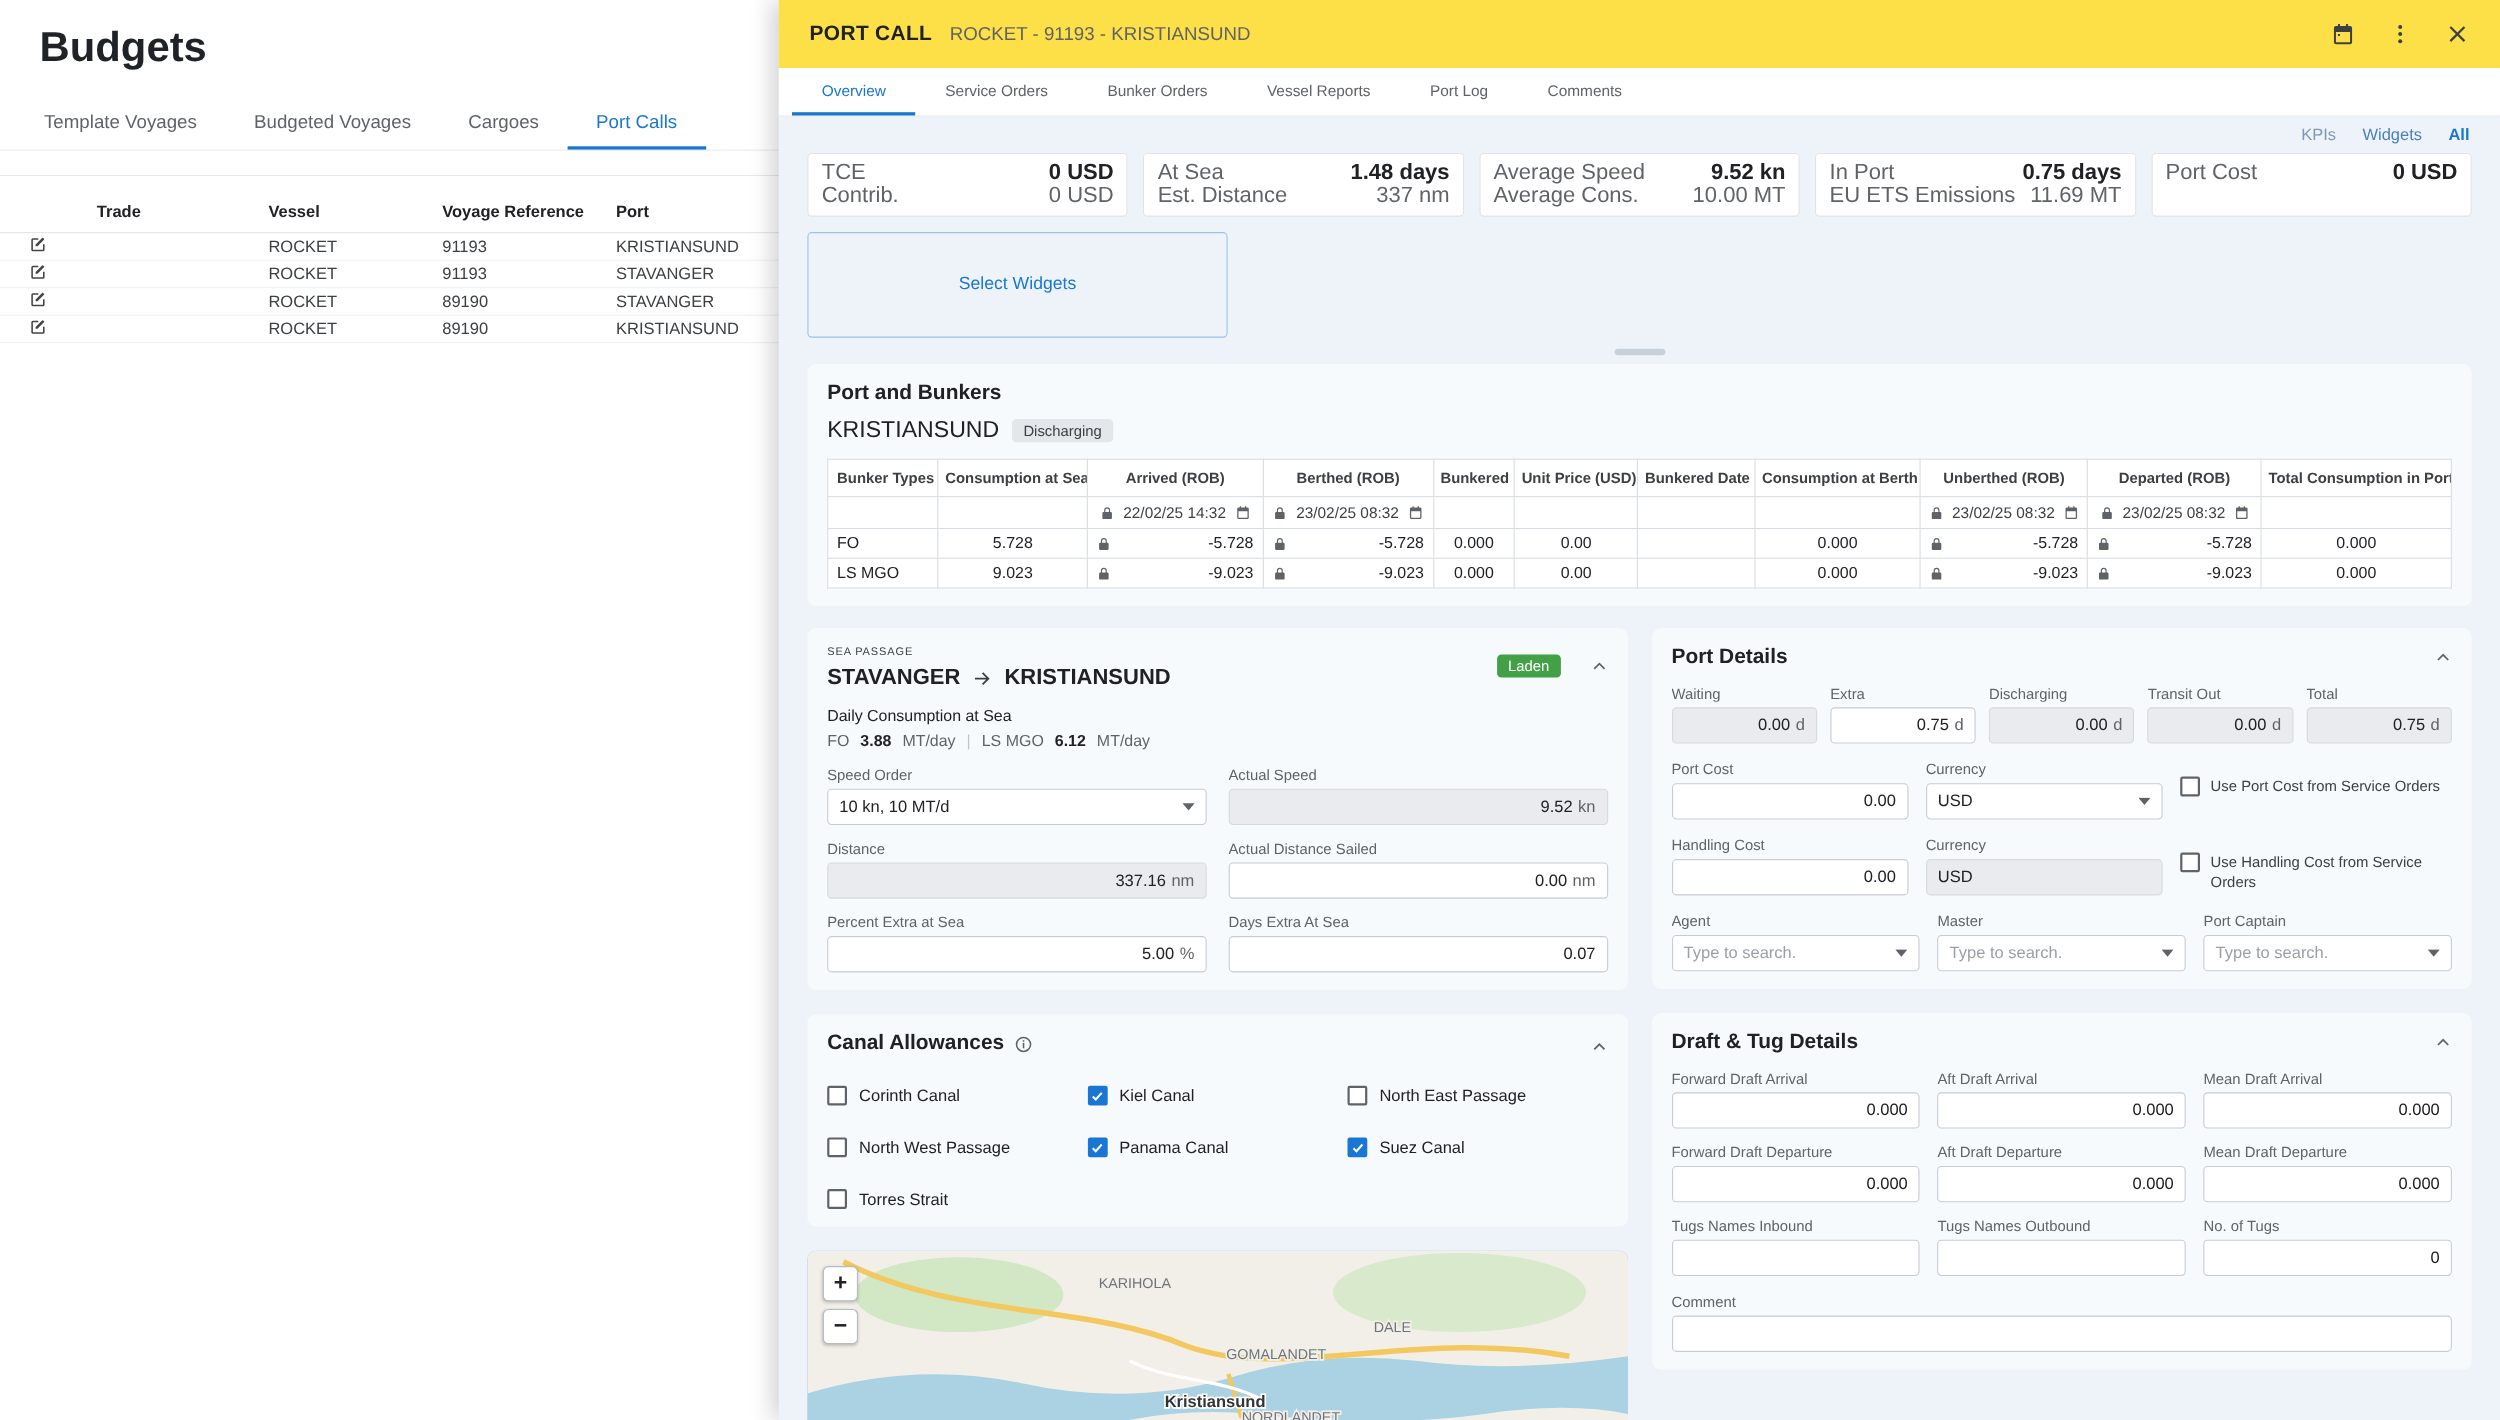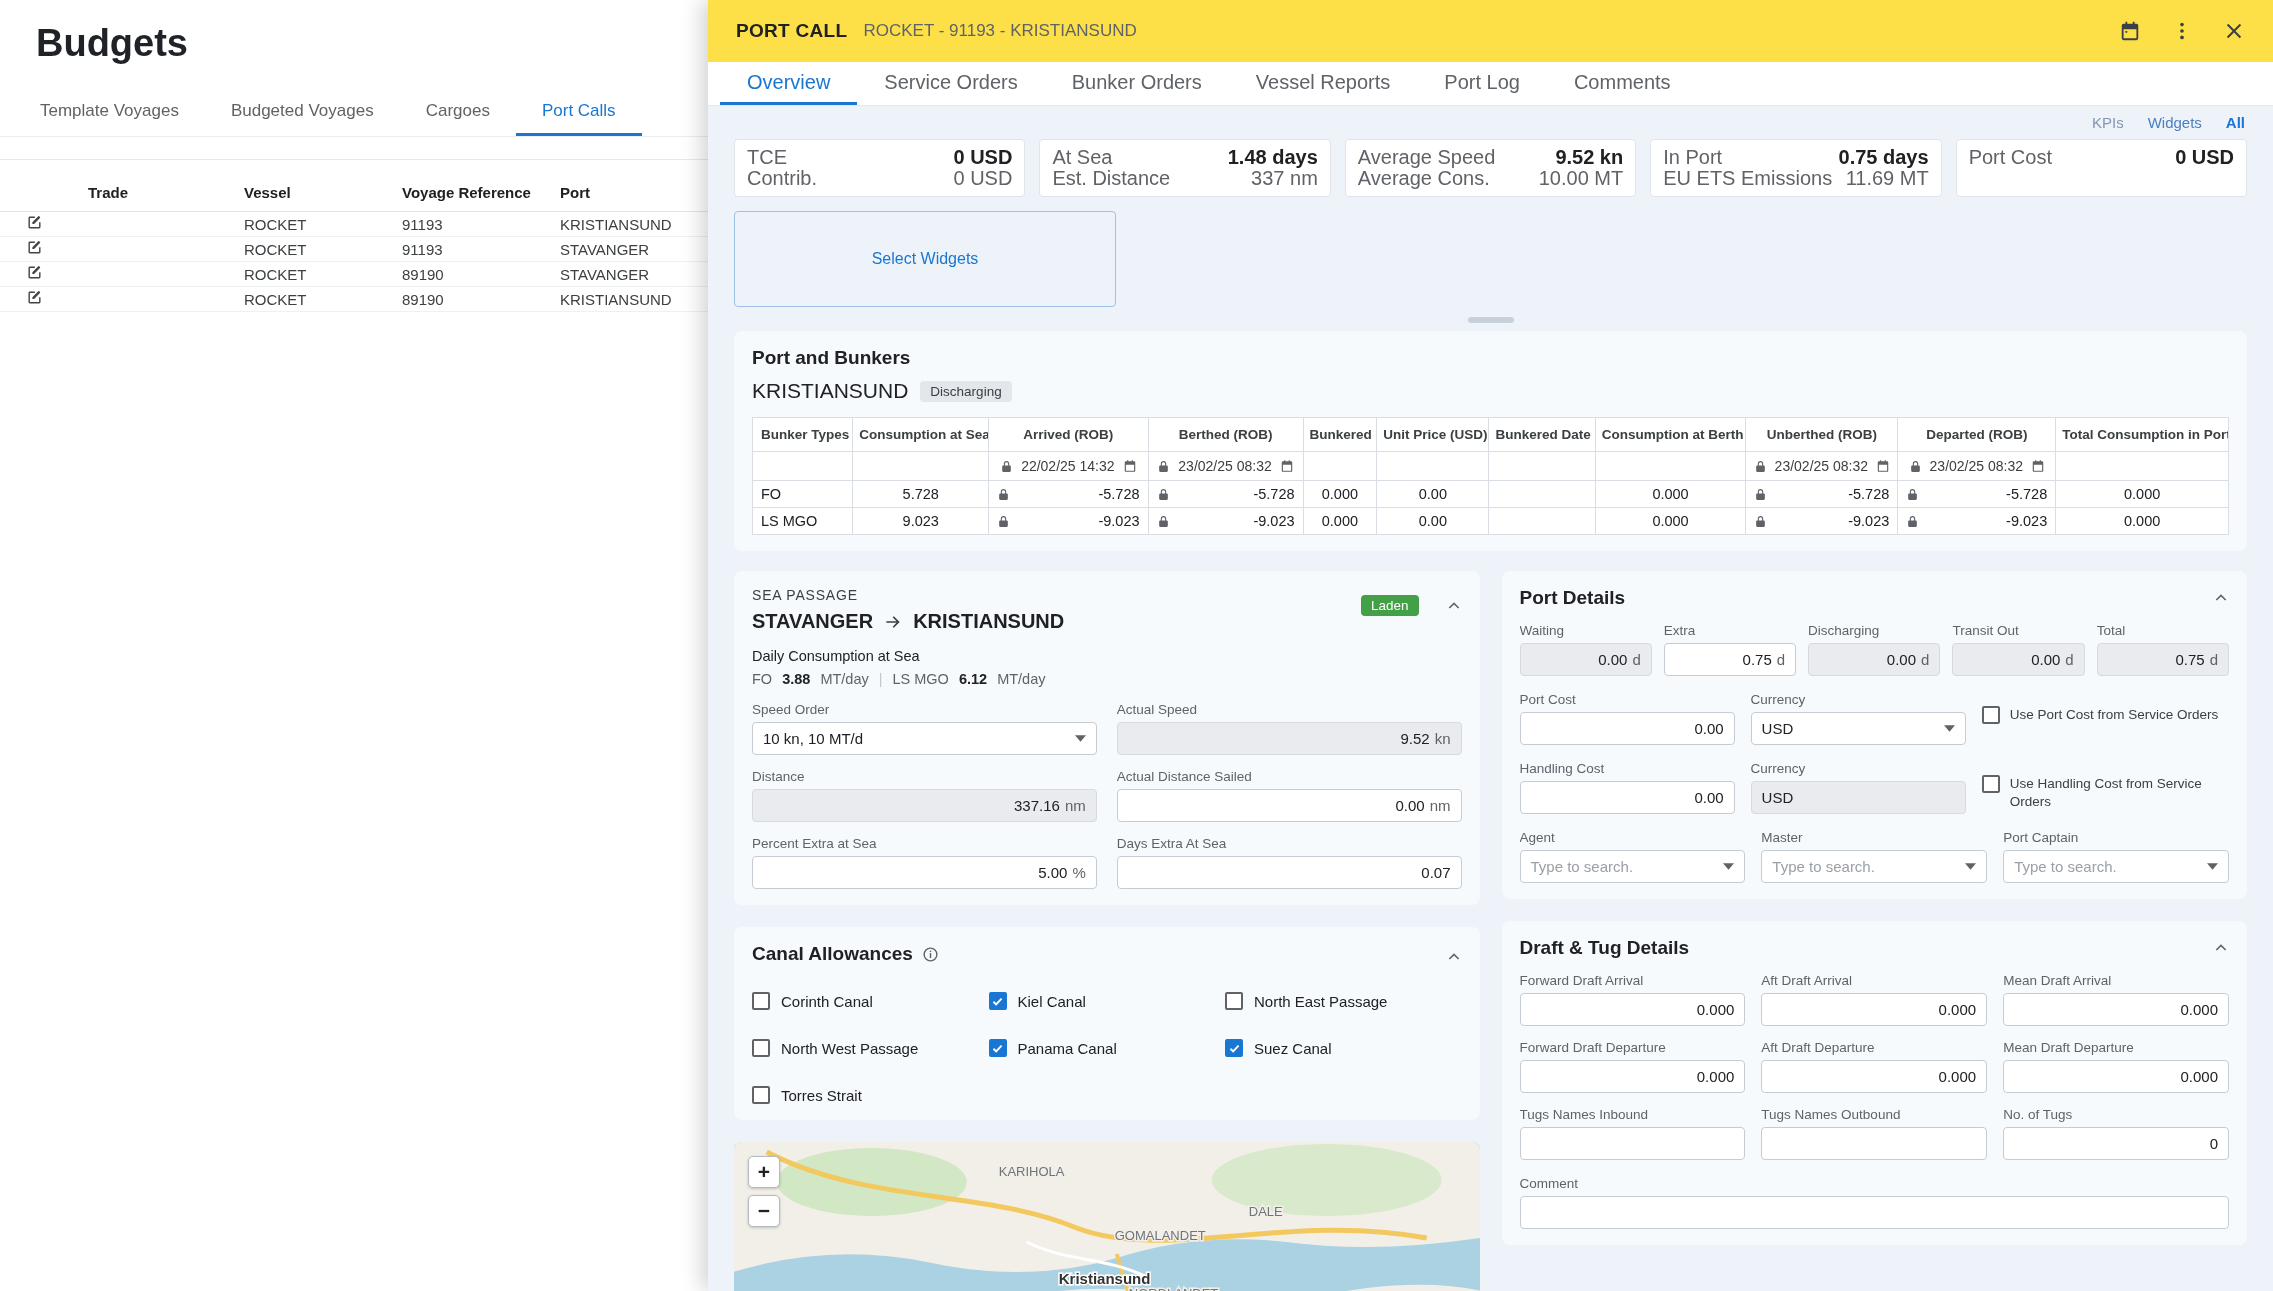--- a/index.html
+++ b/index.html
@@ -31,21 +31,21 @@
   .editicon{display:inline-flex}
 
   
   .panel{position:absolute;left:708px;top:0;right:0;bottom:0;background:var(--panel-bg);
     box-shadow:-6px 0 20px rgba(0,0,0,.18);display:flex;flex-direction:column}
   .ph-row1{height:62px;background:#fde047;display:flex;align-items:center;padding:0 28px}
   .ph-title{font-size:19px;font-weight:700;letter-spacing:.3px}
   .ph-sub{font-size:17px;color:#5f6368;margin-left:16px}
   .ph-icons{margin-left:auto;display:flex;align-items:center;gap:30px}
   .ph-tabs{height:44px;background:#fff;display:flex;align-items:stretch;padding:0 12px;border-bottom:1px solid #e4e7ea}
-  .ptab{display:flex;align-items:center;padding:0 27px;font-size:20px;color:#5f6368;border-bottom:3px solid transparent;white-space:nowrap}
+  .ptab{display:flex;align-items:center;padding:0 27px;font-size:14px;color:#5f6368;border-bottom:3px solid transparent;white-space:nowrap}
   .ptab.active{color:var(--accent);border-bottom-color:var(--accent);font-weight:500}
   .panel-content{flex:1;overflow:hidden;padding:6px 26px 0}
 
   .view-links{display:flex;justify-content:flex-end;gap:24px;font-size:15px;padding:2px 2px 8px}
   .vl-kpis{color:#8296b5}.vl-widgets{color:#4a7fc1}.vl-all{color:var(--accent);font-weight:600}
 
   .kpi-row{display:flex;gap:14px}
   .kpi-card{flex:1;background:#fff;border:1px solid #e0e4e9;border-radius:4px;padding:7px 12px;min-width:0}
   .kpi-line{display:flex;justify-content:space-between;font-size:20px;line-height:21px;white-space:nowrap}
   .kpi-line .lab{color:#5f6368}
@@ -71,21 +71,21 @@
   .bunker-table td{font-size:14.5px;padding:5px 8px;height:27px;white-space:nowrap;overflow:hidden}
   .bunker-table td.num{text-align:center}
   .cellflex{display:flex;align-items:center}
   .cellflex.sb{justify-content:space-between}
   .cellflex.center{justify-content:center;gap:8px}
 
   .columns{display:flex;gap:22px;margin-top:20px;align-items:flex-start}
   .col{flex:1;min-width:0;display:flex;flex-direction:column;gap:22px}
 
   .sp-top{display:flex;justify-content:space-between;align-items:flex-start}
-  .sp-label{font-size:14px;color:#3c4043;letter-spacing:.8px}
+  .sp-label{font-size:10px;color:#3c4043;letter-spacing:.8px}
   .sp-route{margin-top:7px;display:flex;align-items:center;gap:10px;font-size:20px;font-weight:700}
   .sp-right{display:flex;align-items:center;gap:27px;padding-top:8px}
   .daily-title{margin-top:15px;font-size:14.5px;font-weight:400}
   .daily-line{margin-top:7px;display:flex;align-items:center;gap:10px;font-size:14.5px;color:#5f6368}
   .daily-line .dv{color:#202124;font-weight:600}
   .daily-sep{color:#c0c6cd}
 
   .form-grid2{display:grid;grid-template-columns:1fr 1fr;column-gap:20px;row-gap:14px;margin-top:15px}
   .flabel{font-size:13.5px;color:#5f6368;margin-bottom:5px;white-space:nowrap;overflow:hidden}
   .finput{height:33px;background:#fff;border:1px solid #c6ccd4;border-radius:4px;display:flex;align-items:center;

